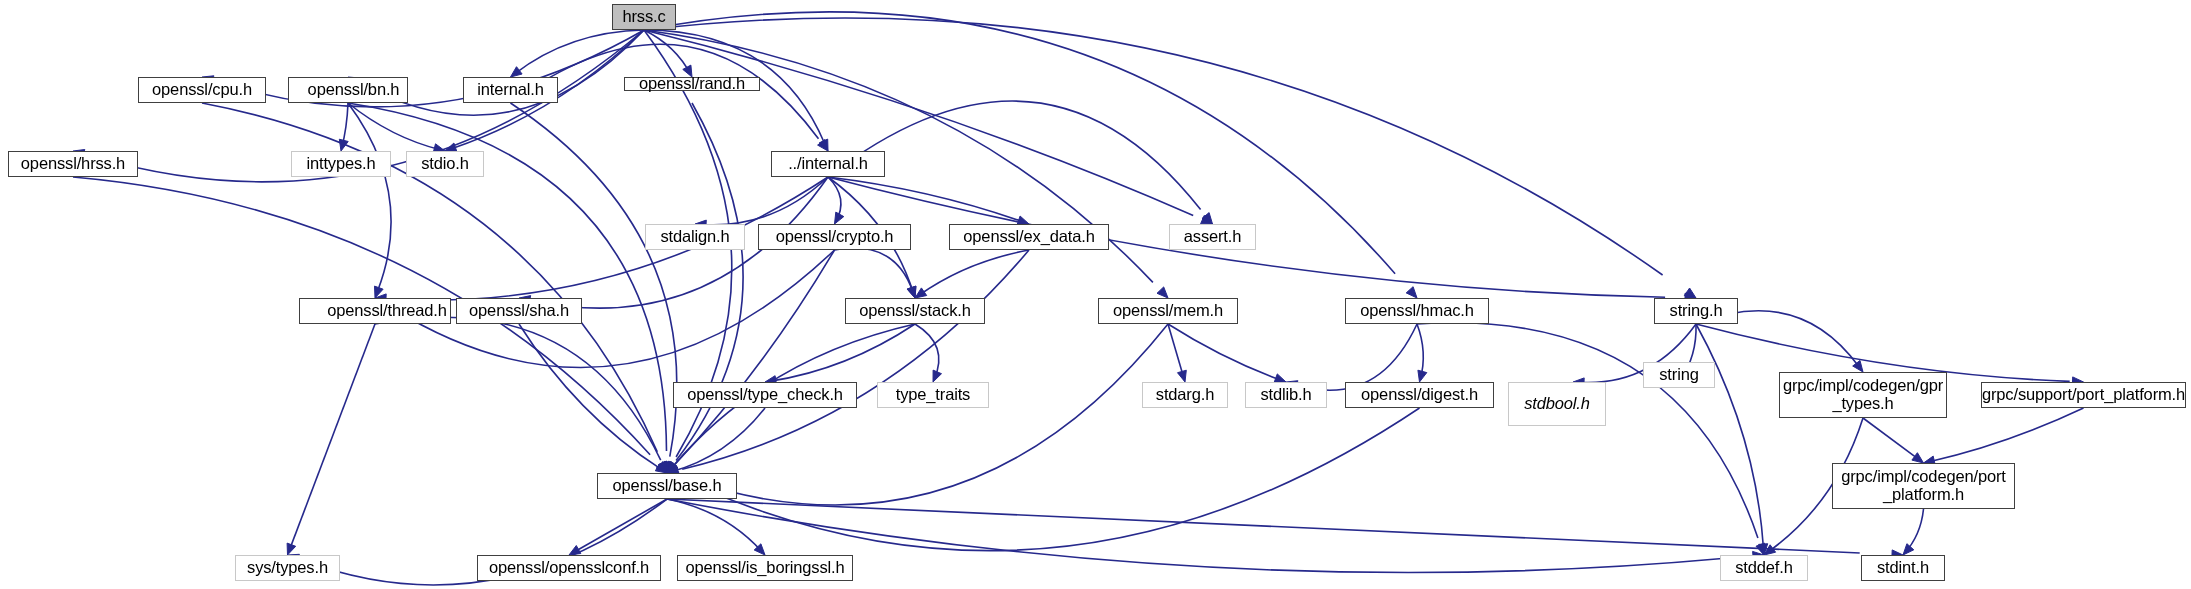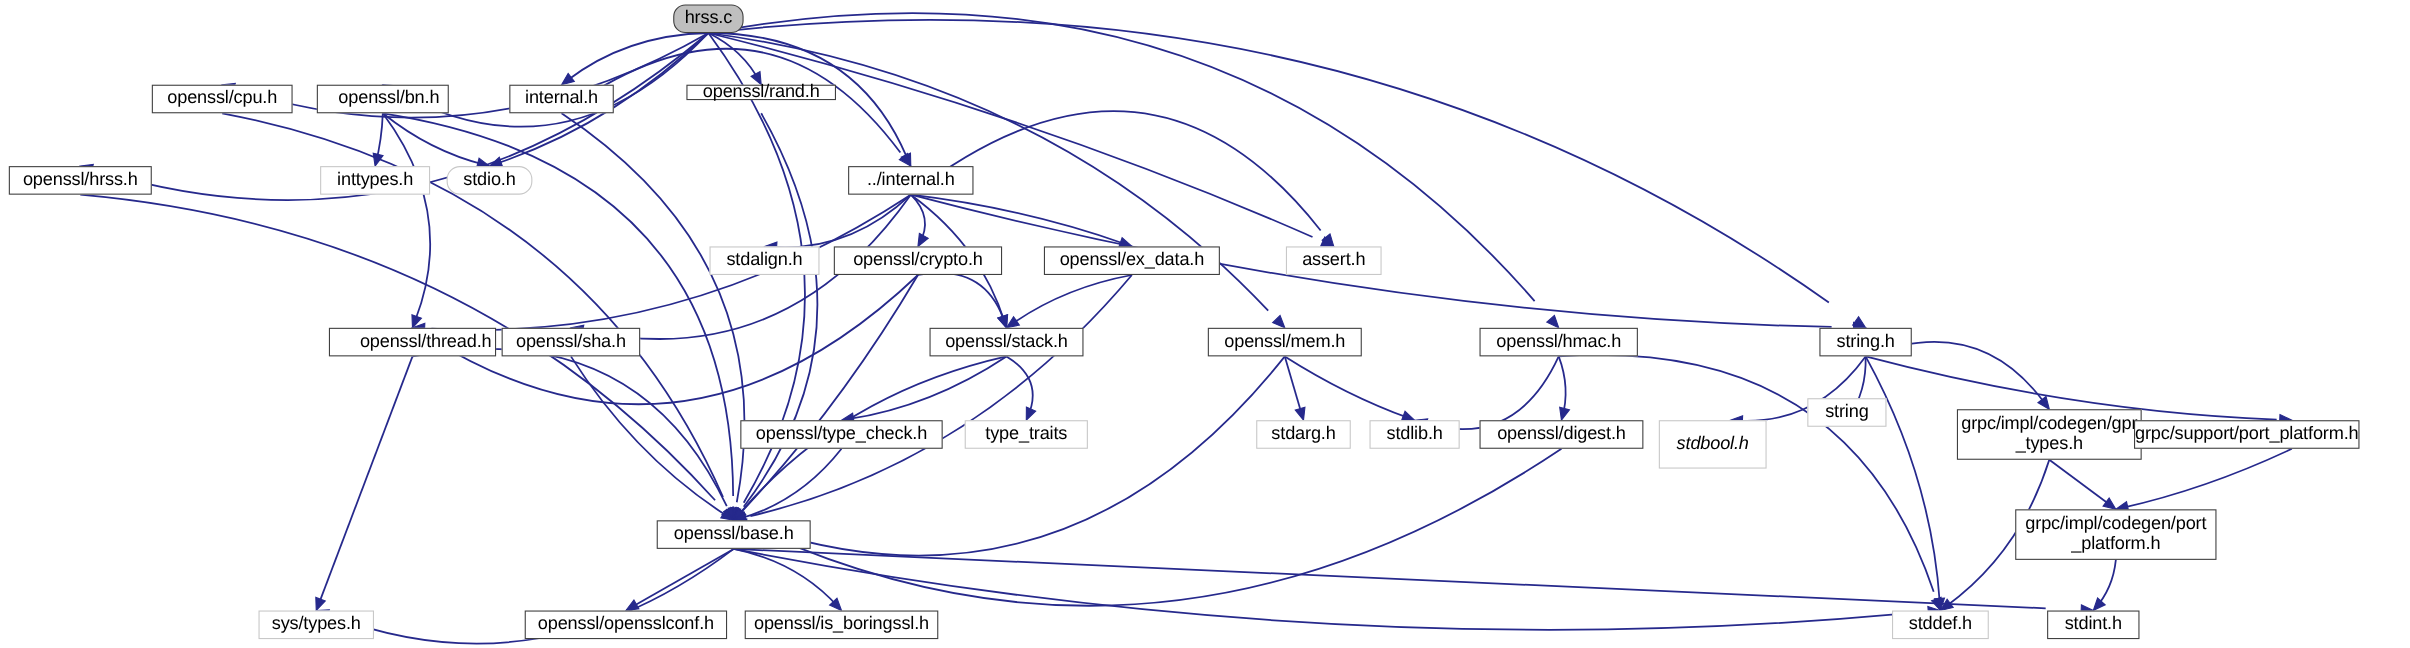--- a/index.html
+++ b/index.html
@@ -180,49 +180,49 @@
       <path class="edge-path" d="M667,499 Q618.0,527.0 572.4,553.0"></path>
       <polygon class="edge-head" points="569.0,555.0 576.3,545.5 580.8,553.5"></polygon>
       <path class="edge-path" d="M667,499 Q725.2,510.8 762.2,551.9"></path>
       <polygon class="edge-head" points="765.0,555.0 754.2,550.0 760.9,543.8"></polygon>
       <path class="edge-path" d="M667,499 Q1211.5,604.9 1725.3,558.3"></path>
       <polygon class="edge-head" points="1764.0,555.0 1753.4,560.5 1752.6,551.4"></polygon>
       <path class="edge-path" d="M667,499 Q1285.0,527.0 1859.7,553.0"></path>
       <polygon class="edge-head" points="1903.0,555.0 1891.8,559.1 1892.2,549.9"></polygon>
     </svg>
   <div id="nodes-layer">
-      <div class="node-box kind-root" style="left: 612px; top: 4px; width: 64px; height: 26px; border-radius: 11px;">hrss.c</div>
+      <div class="node-box kind-root" style="left: 612px; top: 4px; width: 64px; height: 26px;">hrss.c</div>
       <div class="node-box kind-solid" style="left: 138px; top: 77px; width: 128px; height: 26px;">openssl/cpu.h</div>
       <div class="node-box kind-solid" style="left: 288px; top: 77px; width: 120px; height: 26px; padding-left: 11px;">openssl/bn.h</div>
       <div class="node-box kind-solid" style="left: 463px; top: 77px; width: 95px; height: 26px;">internal.h</div>
       <div class="node-box kind-solid" style="left: 624px; top: 77px; width: 136px; height: 14px;">openssl/rand.h</div>
       <div class="node-box kind-solid" style="left: 8px; top: 151px; width: 130px; height: 26px;">openssl/hrss.h</div>
       <div class="node-box kind-light" style="left: 291px; top: 151px; width: 100px; height: 26px;">inttypes.h</div>
-      <div class="node-box kind-light" style="left: 406px; top: 151px; width: 78px; height: 26px; border-radius: 12px;">stdio.h</div>
+      <div class="node-box kind-light" style="left: 406px; top: 151px; width: 78px; height: 26px;">stdio.h</div>
       <div class="node-box kind-solid" style="left: 771px; top: 151px; width: 114px; height: 26px;">../internal.h</div>
       <div class="node-box kind-light" style="left: 645px; top: 224px; width: 100px; height: 26px;">stdalign.h</div>
       <div class="node-box kind-solid" style="left: 758px; top: 224px; width: 153px; height: 26px;">openssl/crypto.h</div>
       <div class="node-box kind-solid" style="left: 949px; top: 224px; width: 160px; height: 26px;">openssl/ex_data.h</div>
       <div class="node-box kind-light" style="left: 1169px; top: 224px; width: 87px; height: 26px;">assert.h</div>
       <div class="node-box kind-solid" style="left: 299px; top: 298px; width: 152px; height: 26px; padding-left: 24px;">openssl/thread.h</div>
       <div class="node-box kind-solid" style="left: 456px; top: 298px; width: 126px; height: 26px;">openssl/sha.h</div>
       <div class="node-box kind-solid" style="left: 845px; top: 298px; width: 140px; height: 26px;">openssl/stack.h</div>
       <div class="node-box kind-solid" style="left: 1098px; top: 298px; width: 140px; height: 26px;">openssl/mem.h</div>
       <div class="node-box kind-solid" style="left: 1345px; top: 298px; width: 144px; height: 26px;">openssl/hmac.h</div>
       <div class="node-box kind-solid" style="left: 1654px; top: 298px; width: 84px; height: 26px;">string.h</div>
       <div class="node-box kind-solid" style="left: 673px; top: 382px; width: 184px; height: 26px;">openssl/type_check.h</div>
       <div class="node-box kind-light" style="left: 877px; top: 382px; width: 112px; height: 26px;">type_traits</div>
       <div class="node-box kind-light" style="left: 1142px; top: 382px; width: 86px; height: 26px;">stdarg.h</div>
       <div class="node-box kind-light" style="left: 1245px; top: 382px; width: 82px; height: 26px;">stdlib.h</div>
       <div class="node-box kind-solid" style="left: 1345px; top: 382px; width: 149px; height: 26px;">openssl/digest.h</div>
       <div class="node-box kind-light" style="left: 1508px; top: 382px; width: 98px; height: 44px; font-style: italic;">stdbool.h</div>
       <div class="node-box kind-light" style="left: 1643px; top: 362px; width: 72px; height: 26px;">string</div>
       <div class="node-box kind-solid" style="left: 1779px; top: 372px; width: 168px; height: 46px;">grpc/impl/codegen/gpr
 _types.h</div>
-      <div class="node-box kind-solid" style="left: 1940px; top: 382px; width: 205px; height: 26px;">grpc/support/port_platform.h</div>
+      <div class="node-box kind-solid" style="left: 1981px; top: 382px; width: 205px; height: 26px;">grpc/support/port_platform.h</div>
       <div class="node-box kind-solid" style="left: 597px; top: 473px; width: 140px; height: 26px;">openssl/base.h</div>
       <div class="node-box kind-solid" style="left: 1832px; top: 463px; width: 183px; height: 46px;">grpc/impl/codegen/port
 _platform.h</div>
       <div class="node-box kind-light" style="left: 235px; top: 555px; width: 105px; height: 26px;">sys/types.h</div>
       <div class="node-box kind-solid" style="left: 477px; top: 555px; width: 184px; height: 26px;">openssl/opensslconf.h</div>
       <div class="node-box kind-solid" style="left: 677px; top: 555px; width: 176px; height: 26px;">openssl/is_boringssl.h</div>
       <div class="node-box kind-light" style="left: 1720px; top: 555px; width: 88px; height: 26px;">stddef.h</div>
       <div class="node-box kind-solid" style="left: 1861px; top: 555px; width: 84px; height: 26px;">stdint.h</div>
     </div>
 </div>

